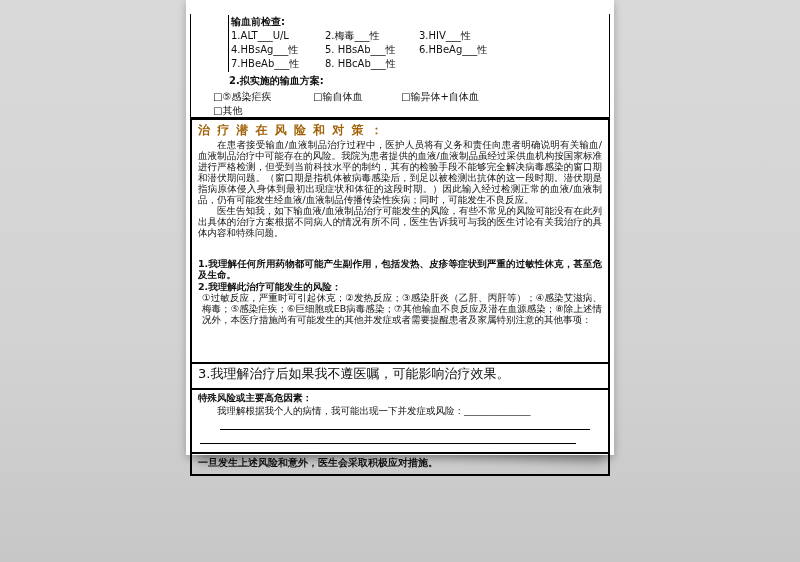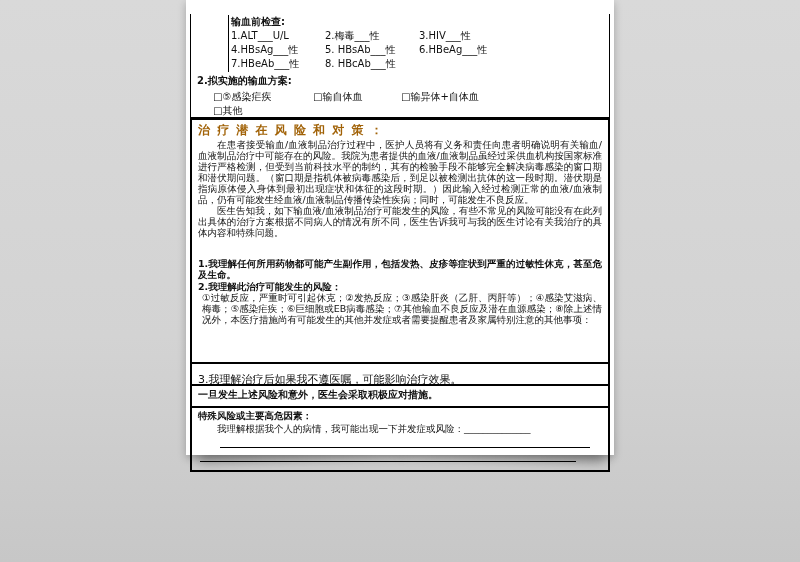--- a/index.html
+++ b/index.html
@@ -38,44 +38,44 @@
     padding: 1px 6px 0 6px;
     font-size: 10px; line-height: 14px;
   }
   .exam-wrap { position: relative; padding-left: 34px; height: 57px; }
   .exam-divider { position: absolute; left: 31px; top: 0; bottom: 0; border-left: 1px solid #000; }
   .exam-label { font-weight: bold; }
   .exam-row { display: flex; }
   .exam-row .c1 { width: 94px; }
   .exam-row .c2 { width: 94px; }
   .exam-row .c3 { flex: 1; }
-  .plan-label { font-weight: bold; margin-top: 2px; }
+  .plan-label { font-weight: bold; margin-top: 2px; margin-left: 32px; }
   .plan-row { display: flex; padding-left: 16px; margin-top: 2px; }
   .plan-row .o1 { width: 100px; }
   .plan-row .o2 { width: 88px; }
   .plan-other { padding-left: 16px; }
 
   
   .sec-risk {
     height: 246px;
     border: 2px solid #000;
     padding: 2px 6px 0 6px;
     font-size: 9.5px; line-height: 11px; text-align: justify;
   }
   .risk-title { font-size: 12px; line-height: 14px; font-weight: bold; letter-spacing: 1.5px; margin: 1px 0 2px 0; text-align: left; color:#a16207; }
   .p-indent { text-indent: 2em; }
   .item1 { font-weight: bold; margin-top: 20px; }
   .item2-label { font-weight: bold; margin-top: 1px; }
   .item2-body { padding-left: 4px; }
 
   
   .sec-three {
-    height: 17px;
+    height: 26px;
     border: 2px solid #000; border-top: none;
-    padding: 10px 6px; font-size: 11px; line-height: 11px;
+    padding: 4px 6px; font-size: 13px; line-height: 11px;
   }
 
   
   .sec-special {
     height: 64px;
     border: 2px solid #000; border-top: none;
     padding: 2px 6px; font-size: 9.5px; line-height: 12px;
   }
   .special-label { font-weight: bold; }
   .special-line  { text-indent: 2em; margin-top: 1px; }
@@ -135,26 +135,26 @@
         <div class="p-indent">医生告知我，如下输血液/血液制品治疗可能发生的风险，有些不常见的风险可能没有在此列出具体的治疗方案根据不同病人的情况有所不同，医生告诉我可与我的医生讨论有关我治疗的具体内容和特殊问题。</div>
         <div class="item1">1.我理解任何所用药物都可能产生副作用，包括发热、皮疹等症状到严重的过敏性休克，甚至危及生命。</div>
         <div class="item2-label">2.我理解此治疗可能发生的风险：</div>
         <div class="item2-body">①过敏反应，严重时可引起休克；②发热反应；③感染肝炎（乙肝、丙肝等）；④感染艾滋病、梅毒；⑤感染疟疾；⑥巨细胞或EB病毒感染；⑦其他输血不良反应及潜在血源感染；⑧除上述情况外，本医疗措施尚有可能发生的其他并发症或者需要提醒患者及家属特别注意的其他事项：</div>
       </div>
 
       <div class="sec sec-three">
         <span>3.我理解治疗后如果我不遵医嘱，可能影响治疗效果。</span>
       </div>
 
-      <div class="sec sec-final">
-        <span>一旦发生上述风险和意外，医生会采取积极应对措施。</span>
-      </div>
-
       <div class="sec sec-special">
         <div class="special-label">特殊风险或主要高危因素：</div>
         <div class="special-line">我理解根据我个人的病情，我可能出现一下并发症或风险：______________</div>
         <div class="blank blank1"></div>
         <div class="blank blank2"></div>
       </div>
 
+      <div class="sec sec-final">
+        <span>一旦发生上述风险和意外，医生会采取积极应对措施。</span>
+      </div>
+
     </div>
   </div>
 </div>
 
 </body></html>

